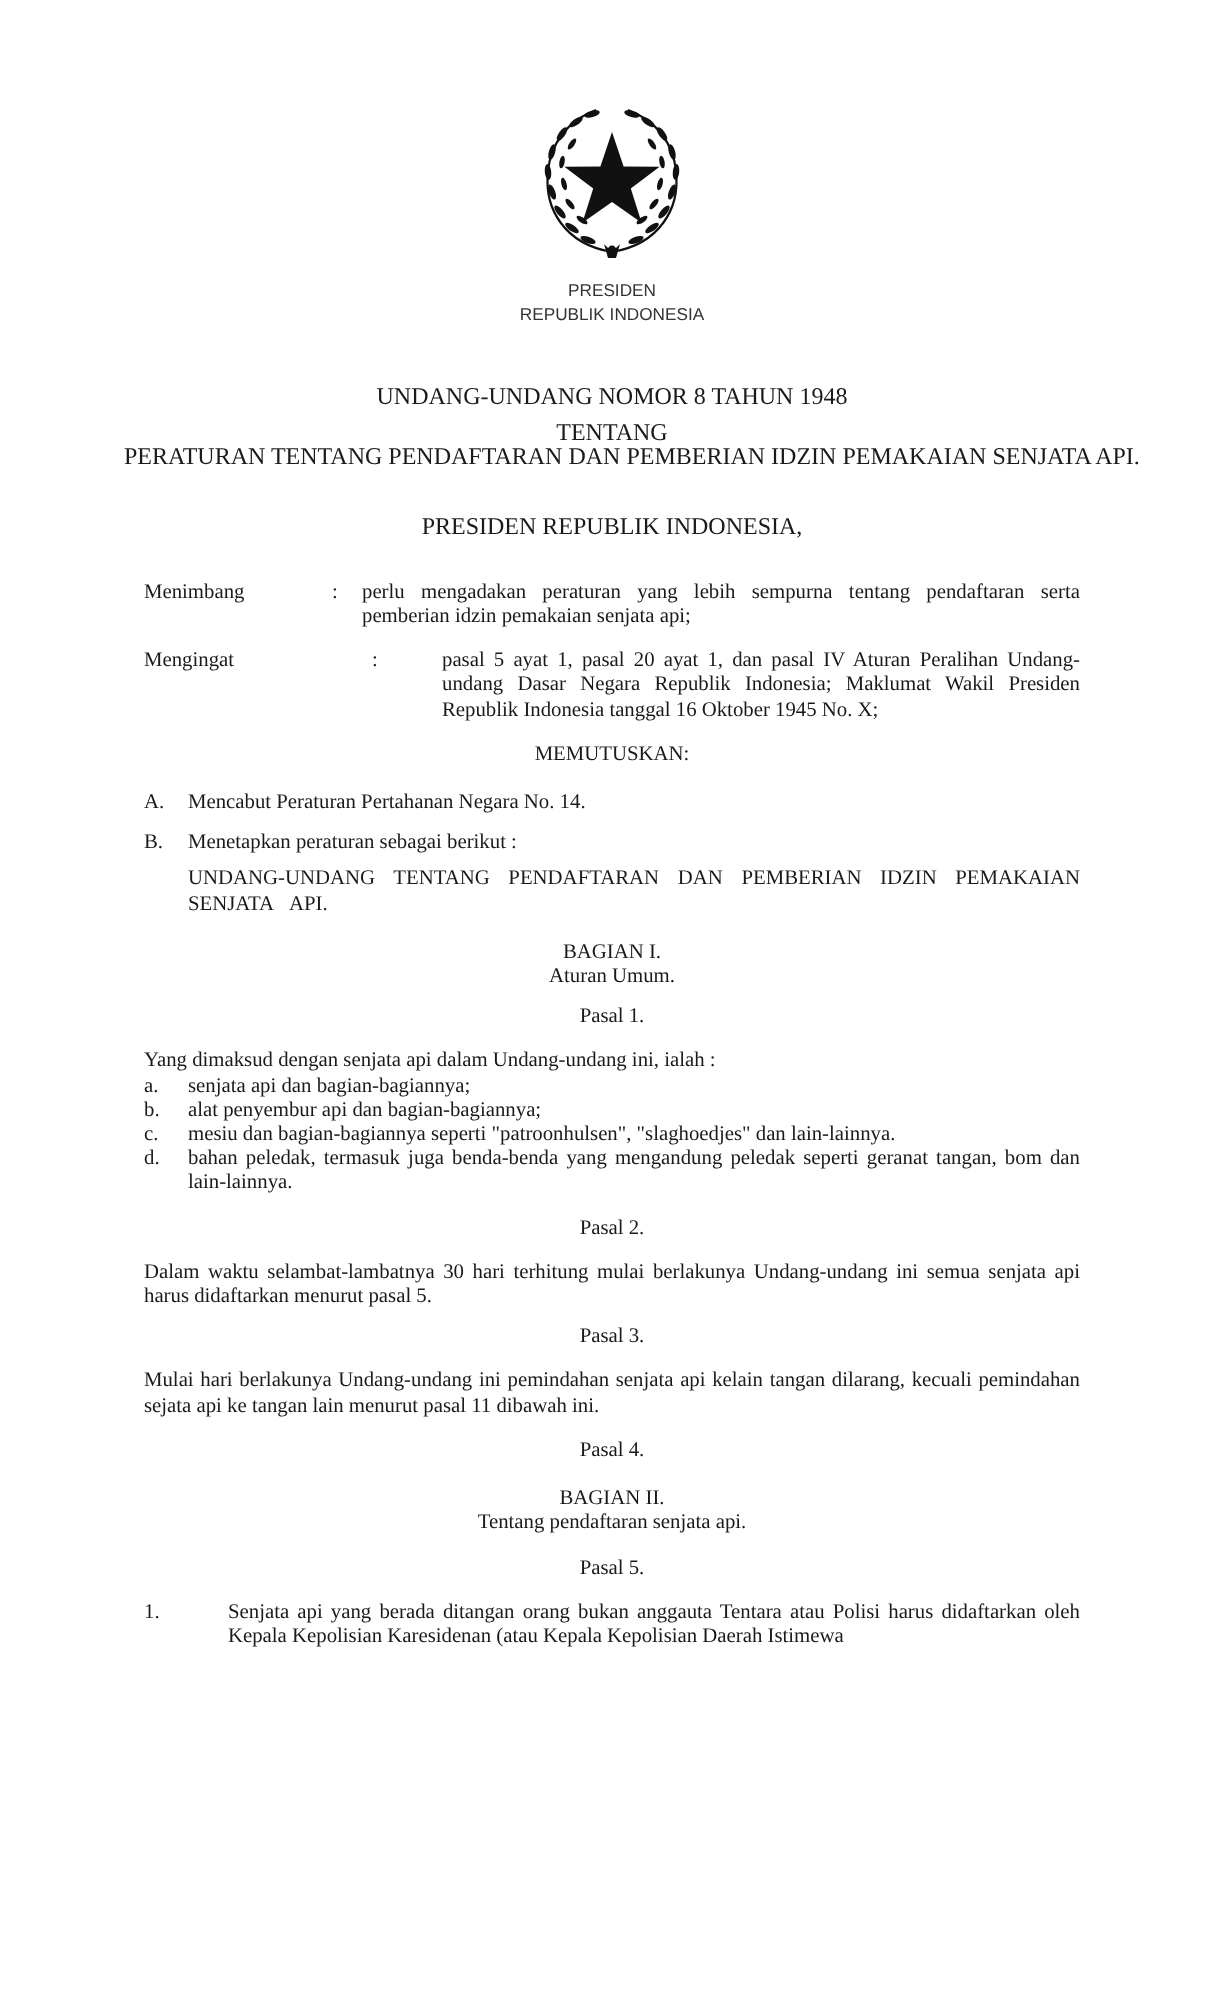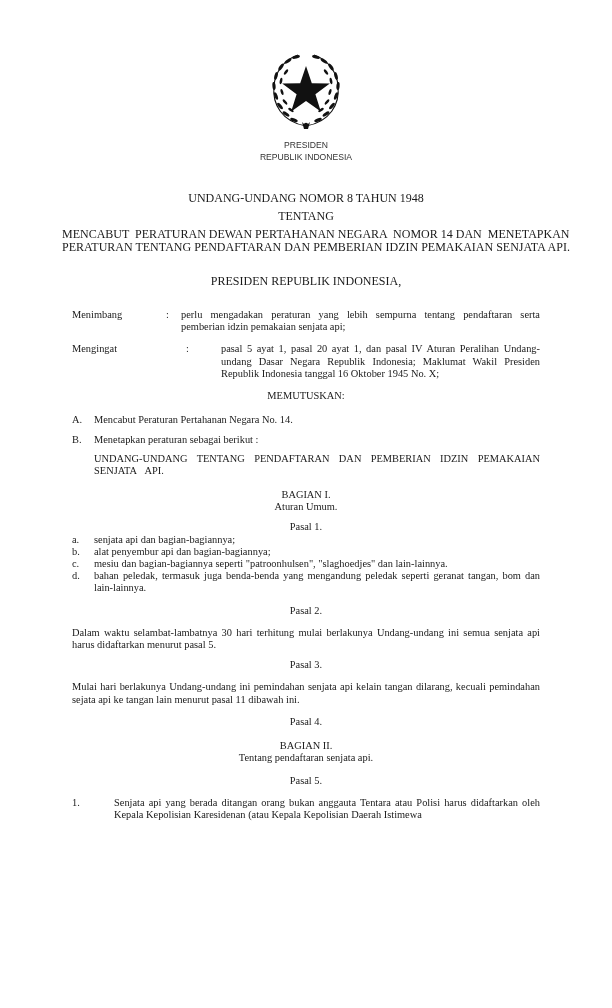--- a/index.html
+++ b/index.html
@@ -122,21 +122,20 @@
 
   <div class="letterhead" style="top:139px;">
     <div>PRESIDEN</div>
     <div>REPUBLIK INDONESIA</div>
   </div>
 
   <div class="content">
 
     <p class="center title">UNDANG-UNDANG NOMOR 8 TAHUN 1948</p>
     <p class="center title mt6">TENTANG</p>
-    <p class="center title mt6" style="white-space:pre; margin-left:-10px; margin-right:-10px;">MENCABUT  PERATURAN DEWAN PERTAHANAN NEGARA  NOMOR 14 DAN  MENETAPKAN</p>
     <p class="center title" style="white-space:pre; margin-left:-10px; margin-right:-10px;">PERATURAN TENTANG PENDAFTARAN DAN PEMBERIAN IDZIN PEMAKAIAN SENJATA API.</p>
 
     <p class="center title mt22">PRESIDEN REPUBLIK INDONESIA,</p>
 
     <div class="consider mt22">
       <span class="lbl">Menimbang</span>
       <span class="colon">:</span>
       <span class="txt">perlu mengadakan peraturan yang lebih sempurna tentang pendaftaran serta pemberian idzin pemakaian senjata api;</span>
     </div>
 
@@ -156,20 +155,21 @@
     <div class="item mt8">
       <span class="mark">B.</span>
       <span class="txt">Menetapkan peraturan sebagai berikut :</span>
     </div>
     <p class="indent mt6" style="text-align-last:left; word-spacing:6px;">UNDANG-UNDANG TENTANG PENDAFTARAN DAN PEMBERIAN IDZIN PEMAKAIAN SENJATA API.</p>
 
     <p class="center mt12">BAGIAN I.</p>
     <p class="center">Aturan Umum.</p>
 
     <p class="center mt8">Pasal 1.</p>
+    <p class="mt10">Yang dimaksud dengan senjata api dalam Undang-undang ini, ialah :</p>
     <div class="item">
       <span class="mark">a.</span>
       <span class="txt">senjata api dan bagian-bagiannya;</span>
     </div>
     <div class="item">
       <span class="mark">b.</span>
       <span class="txt">alat penyembur api dan bagian-bagiannya;</span>
     </div>
     <div class="item">
       <span class="mark">c.</span>

